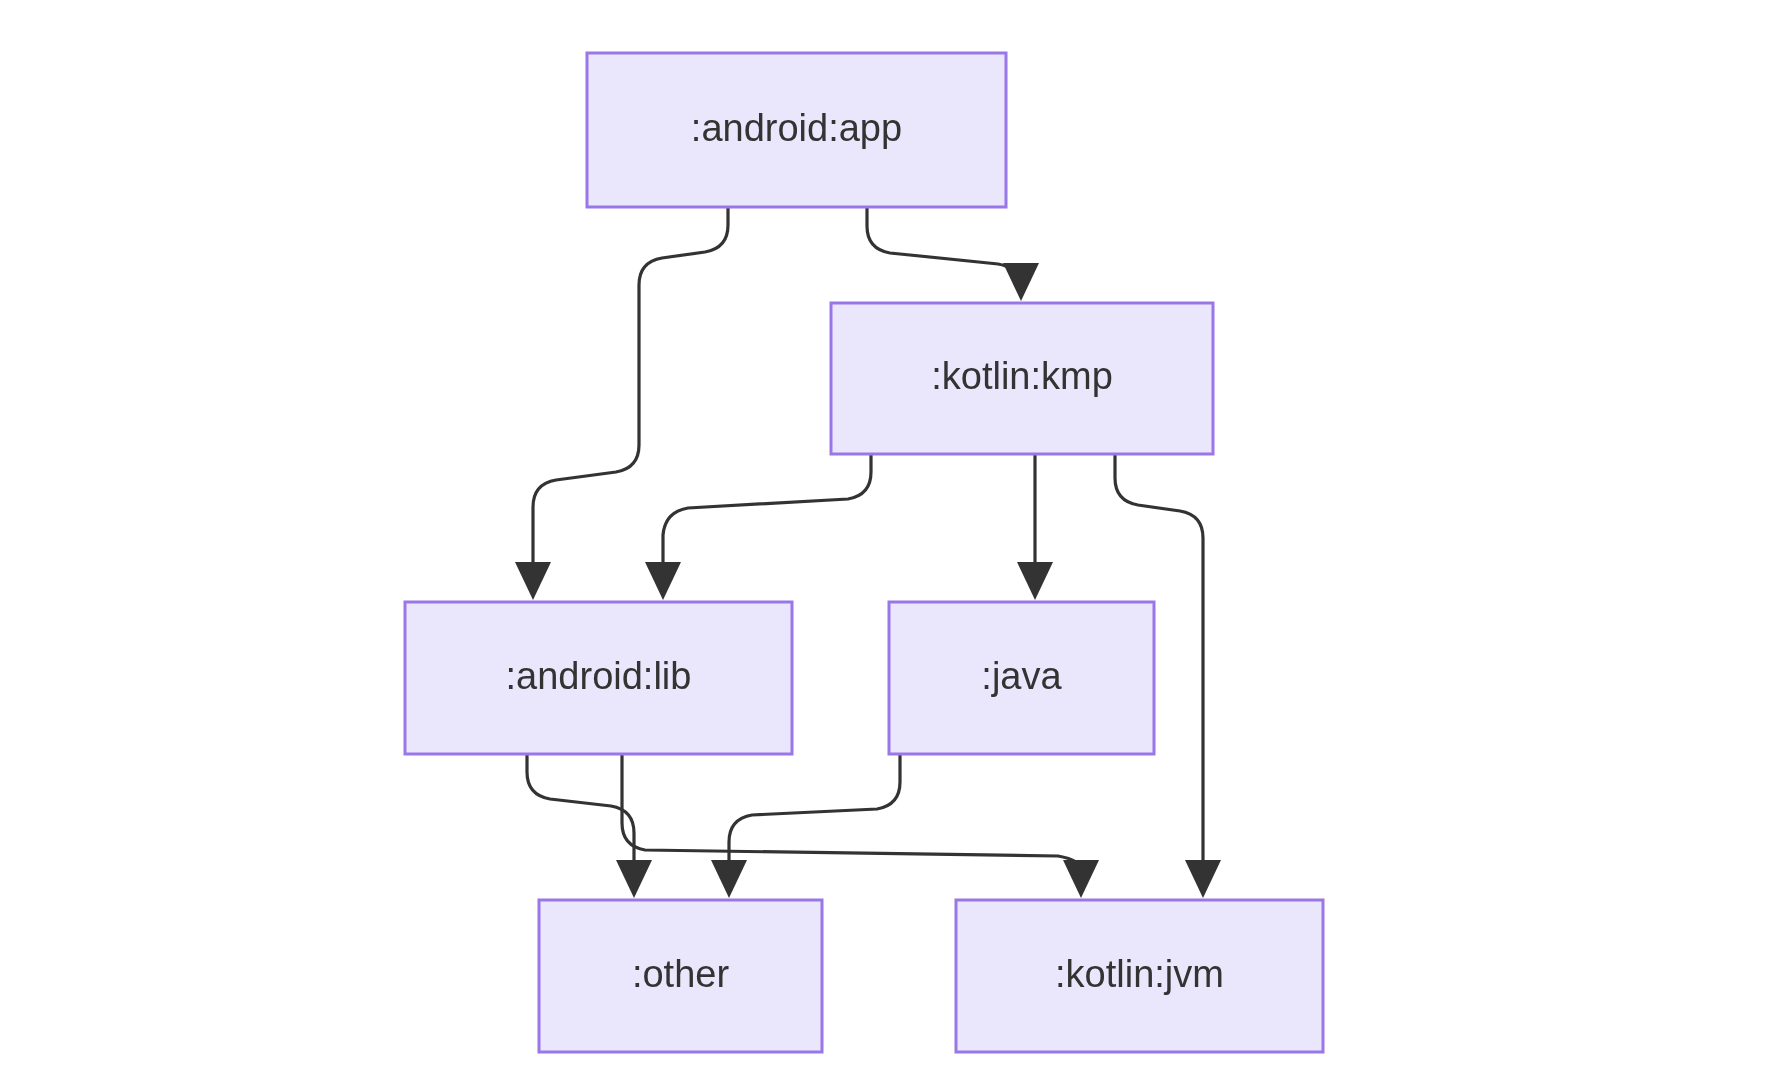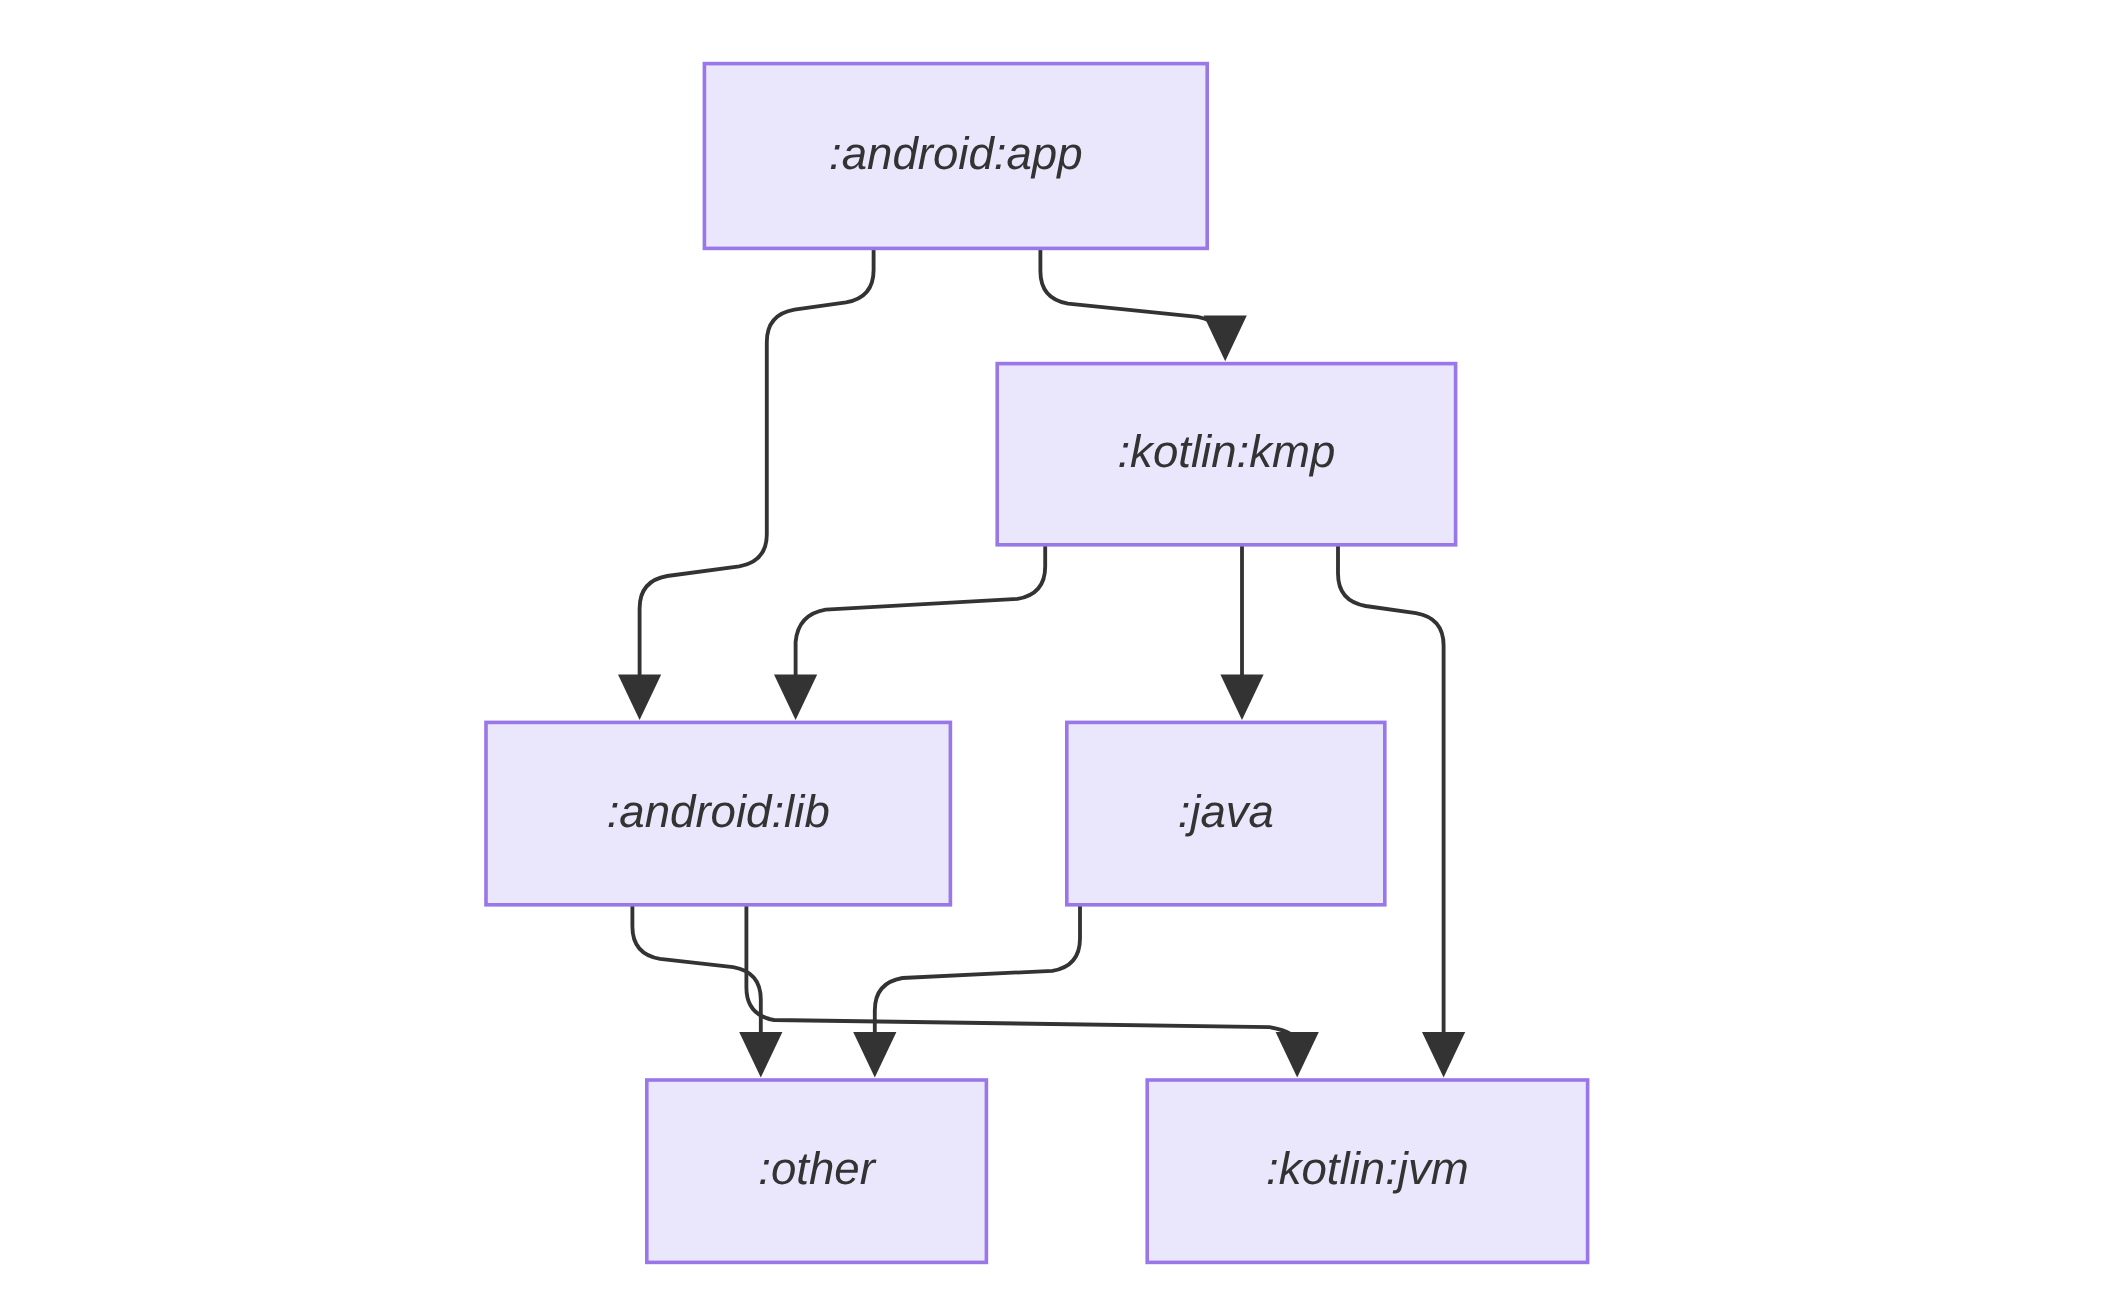--- a/index.html
+++ b/index.html
@@ -12,21 +12,20 @@
     width: 1772px;
     height: 1082px;
     font-family: "Liberation Sans", sans-serif;
     overflow: hidden;
   }
   #diagram-root {
     position: relative;
     width: 1768px;
     height: 1082px;
     background: #ffffff;
-    font-style: italic;
   }
   #graph-svg {
     position: absolute;
     left: 0;
     top: 0;
     width: 1772px;
     height: 1082px;
     display: block;
   }
   .node-rect {

